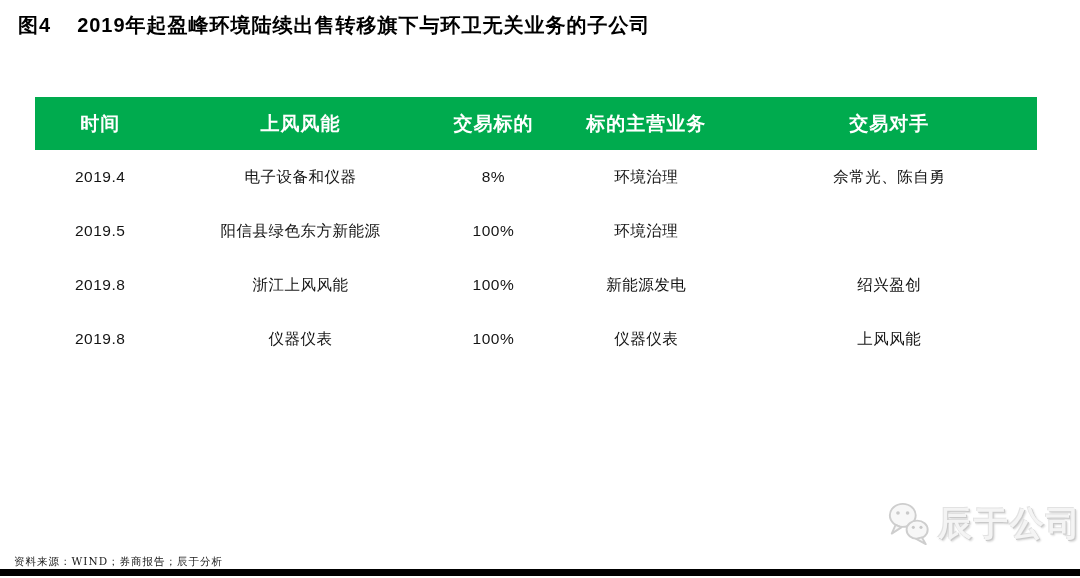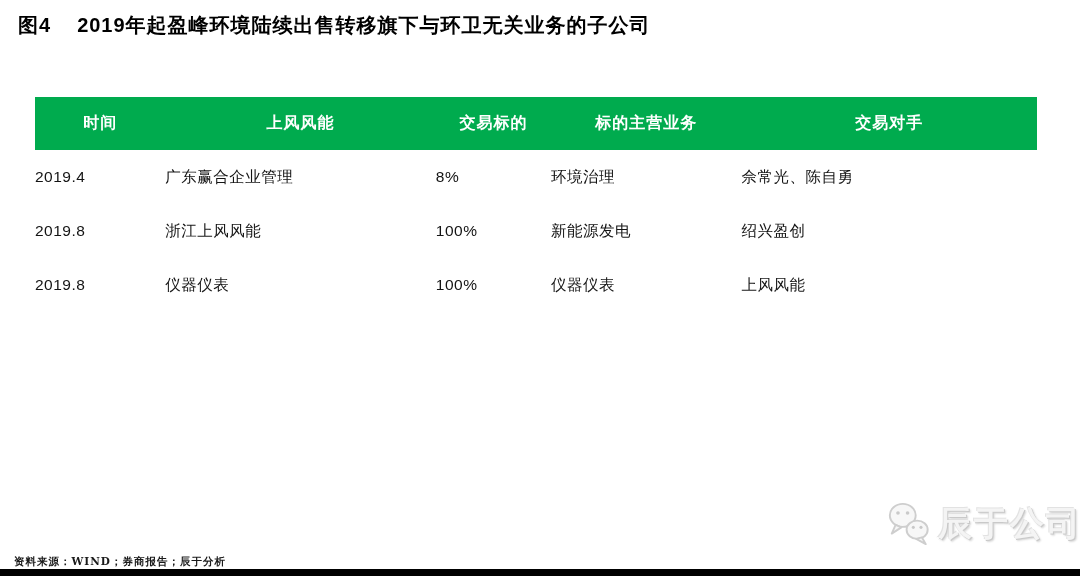--- a/index.html
+++ b/index.html
@@ -42,30 +42,30 @@
     table-layout: fixed;
   }
   table.fig-table col.c1 { width: 13%; }
   table.fig-table col.c2 { width: 27%; }
   table.fig-table col.c3 { width: 11.5%; }
   table.fig-table col.c4 { width: 19%; }
   table.fig-table col.c5 { width: 29.5%; }
   table.fig-table thead th {
     background: #00AB4E;
     color: #ffffff;
-    font-size: 16px;
+    font-size: 19px;
     font-weight: bold;
     height: 53px;
     text-align: center;
     vertical-align: middle;
     letter-spacing: 1px;
   }
   table.fig-table tbody td {
     height: 54px;
-    text-align: left;
+    text-align: center;
     vertical-align: middle;
     font-size: 15.5px;
     color: #141414;
     letter-spacing: 0.5px;
     background: #ffffff;
   }
 
   
   .watermark {
     position: absolute;
@@ -85,21 +85,21 @@
     white-space: nowrap;
   }
 
   
   .source-line {
     position: absolute;
     left: 14px;
     top: 555px;
     font-family: "DejaVu Serif", serif;
     font-size: 10.5px;
-    font-weight: bold;
+    font-weight: normal;
     color: #1a1a1a;
     letter-spacing: 1px;
     white-space: nowrap;
   }
   .bottom-bar {
     position: absolute;
     left: 0;
     top: 569px;
     width: 1080px;
     height: 7px;
@@ -128,24 +128,31 @@
         <th>时间</th>
         <th>上风风能</th>
         <th>交易标的</th>
         <th>标的主营业务</th>
         <th>交易对手</th>
       </tr>
     </thead>
     <tbody>
       <tr>
         <td>2019.4</td>
-        <td>广东赢合企业管理</td>
+        <td>电子设备和仪器</td>
         <td>8%</td>
         <td>环境治理</td>
         <td>佘常光、陈自勇</td>
+      </tr>
+      <tr>
+        <td>2019.5</td>
+        <td>阳信县绿色东方新能源</td>
+        <td>100%</td>
+        <td>环境治理</td>
+        <td></td>
       </tr>
       <tr>
         <td>2019.8</td>
         <td>浙江上风风能</td>
         <td>100%</td>
         <td>新能源发电</td>
         <td>绍兴盈创</td>
       </tr>
       <tr>
         <td>2019.8</td>

